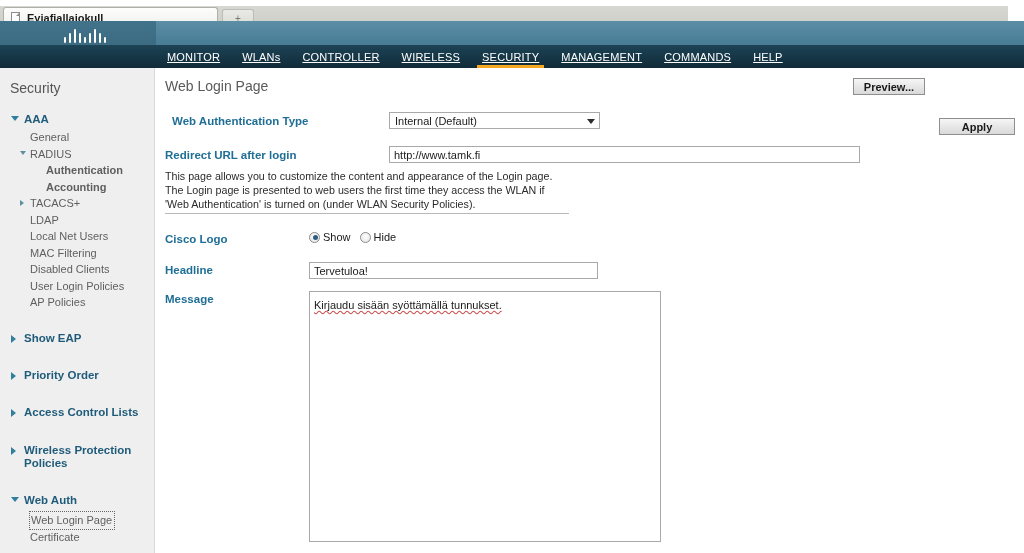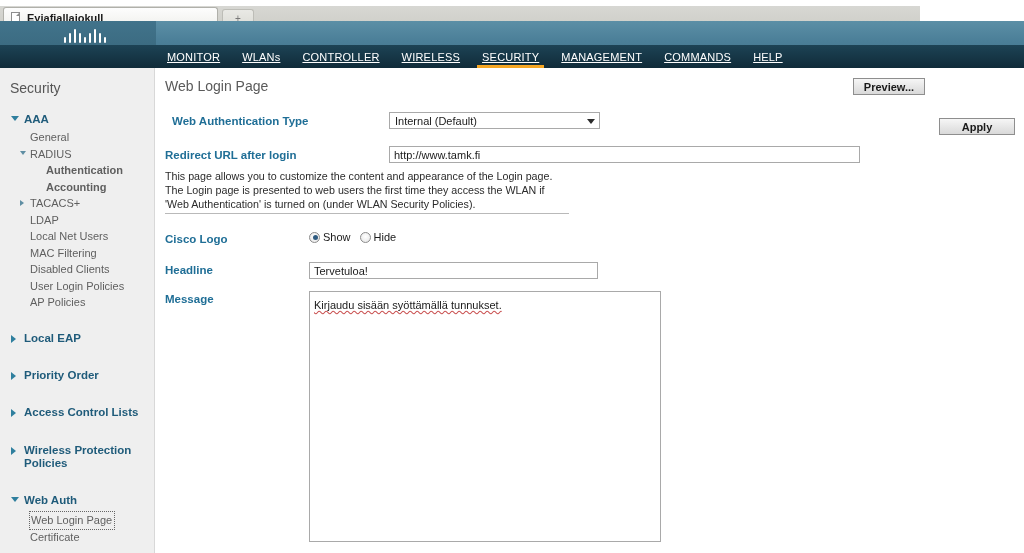--- a/index.html
+++ b/index.html
@@ -6,21 +6,21 @@
   html, body {
     margin: 0; padding: 0;
     width: 1024px; height: 553px;
     overflow: hidden;
     background: #ffffff;
     font-family: "Liberation Sans", sans-serif;
   }
 
   
   .chrome {
-    position: absolute; left: 0; top: 6px; width: 920px; height: 21px;
+    position: absolute; left: 0; top: 6px; width: 1008px; height: 21px;
     background: linear-gradient(to bottom, #d7d7d3 0%, #cfcfc9 100%);
     border-bottom: 1px solid #b4b4ae;
   }
   .tab {
     position: absolute; left: 3px; top: 1px; width: 215px; height: 20px;
     background: linear-gradient(to bottom, #fdfdfd 0%, #f0f0ec 100%);
     border: 1px solid #b0b0aa; border-bottom: none;
     border-radius: 3px 3px 0 0;
     display: flex; align-items: center; padding-left: 7px;
   }
@@ -310,21 +310,21 @@
   <div class="nav-sub lvl1">LDAP</div>
   <div class="nav-sub lvl1">Local Net Users</div>
   <div class="nav-sub lvl1">MAC Filtering</div>
   <div class="nav-sub lvl1">Disabled Clients</div>
   <div class="nav-sub lvl1">User Login Policies</div>
   <div class="nav-sub lvl1">AP Policies</div>
 
   <div class="grp-gap"></div>
   <div class="nav-group">
     <span class="tri tri-right"></span>
-    <span>Local EAP</span>
+    <span>Show EAP</span>
   </div>
 
   <div class="grp-gap"></div>
   <div class="nav-group">
     <span class="tri tri-right"></span>
     <span>Priority Order</span>
   </div>
 
   <div class="grp-gap"></div>
   <div class="nav-group">

